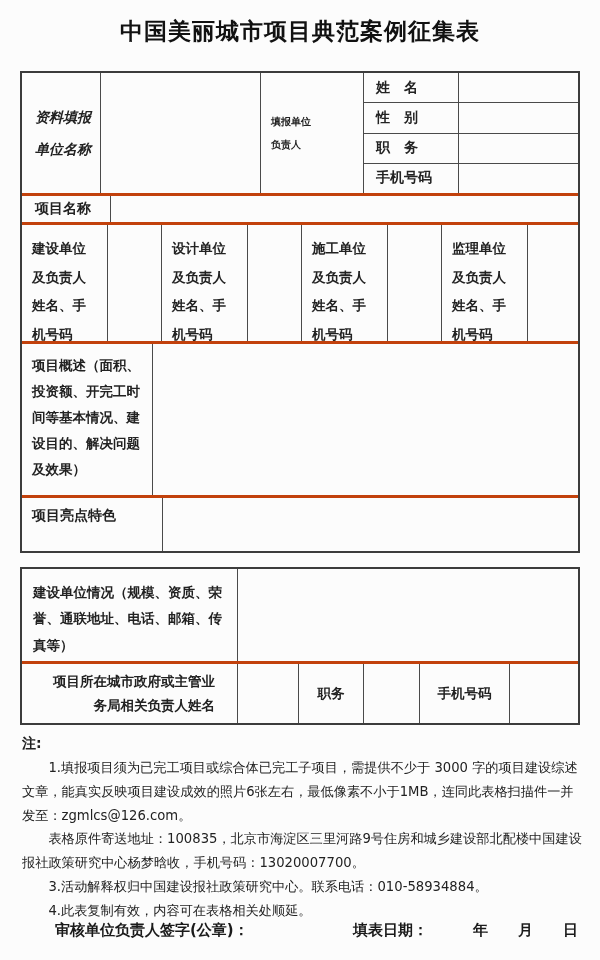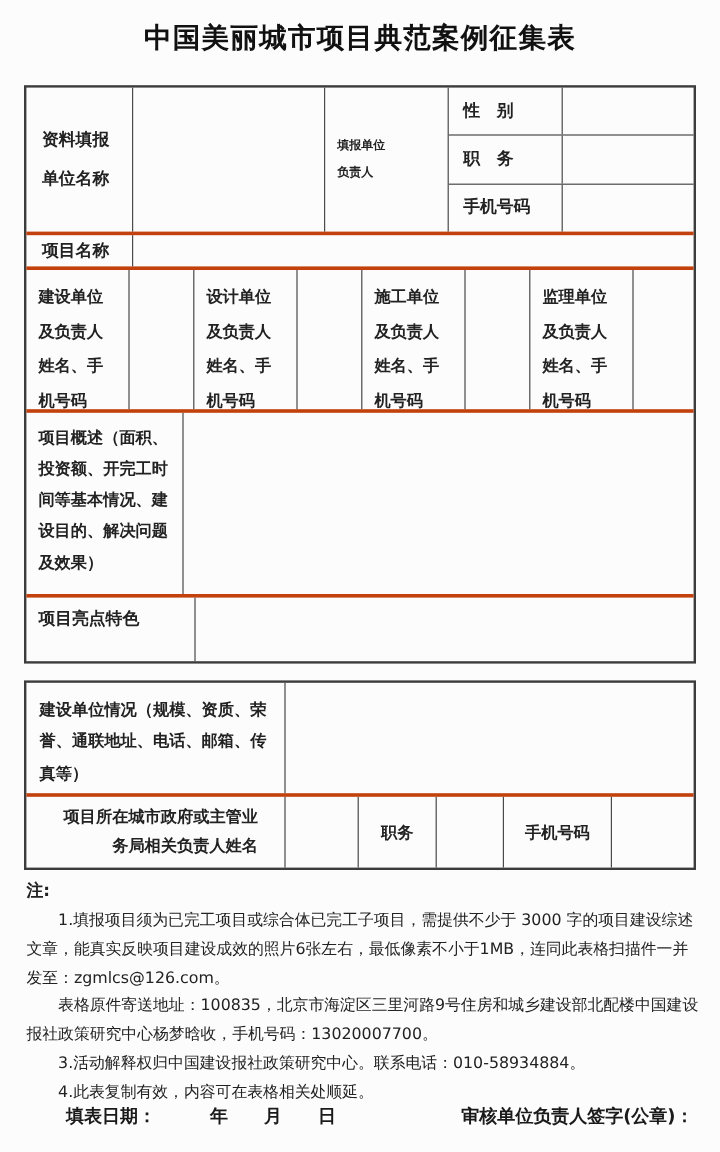--- a/index.html
+++ b/index.html
@@ -18,21 +18,21 @@
   .tbl1 { top:71px; }
   .tbl2 { top:567px; }
   .row { display:flex; width:100%; }
   .bt { border-top:3px solid #c2410c; }
   .cell { position:relative; }
   .br { border-right:1px solid #4a4a4a; }
   .lbl { font-weight:bold; color:#222; }
   .w4 { display:inline-block; width:4.15em; }
   
   .sec1 { height:120px; }
-  .c-a { width:89px; display:flex; align-items:center; padding-left:13px; font-size:14px; }
+  .c-a { width:79px; display:flex; align-items:center; padding-left:13px; font-size:14px;font-style:italic; }
   .c-a span { line-height:2.3; }
   .c-b { width:160px; }
   .c-c { width:103px; display:flex; align-items:center; padding-left:10px; font-size:10px; }
   .c-c span { line-height:2.3; }
   .c-d { flex:1; display:flex; flex-direction:column; }
   .subrow { flex:1; display:flex; border-bottom:1px solid #4a4a4a; }
   .subrow:last-child { border-bottom:none; }
   .sub-lbl { width:95px; display:flex; align-items:center; padding-left:12px; font-size:14px; }
   .sub-val { flex:1; }
   
@@ -81,20 +81,24 @@
 
     <div class="row sec1">
       <div class="cell br c-a lbl">
           <span class="w4">资料填报单位名称</span>
         </div>
       <div class="cell br c-b"></div>
       <div class="cell br c-c lbl">
           <span class="w4">填报单位负责人</span>
         </div>
       <div class="cell c-d">
+        <div class="subrow">
+          <div class="cell br sub-lbl lbl">姓　名</div>
+          <div class="cell sub-val"></div>
+        </div>
         <div class="subrow">
           <div class="cell br sub-lbl lbl">性　别</div>
           <div class="cell sub-val"></div>
         </div>
         <div class="subrow">
           <div class="cell br sub-lbl lbl">职　务</div>
           <div class="cell sub-val"></div>
         </div>
         <div class="subrow">
           <div class="cell br sub-lbl lbl">手机号码</div>
@@ -149,17 +153,17 @@
 
   <div class="notes">
     <div class="nh">注:</div>
     <p>1.填报项目须为已完工项目或综合体已完工子项目，需提供不少于 3000 字的项目建设综述文章，能真实反映项目建设成效的照片6张左右，最低像素不小于1MB，连同此表格扫描件一并发至：zgmlcs@126.com。</p>
     <p>表格原件寄送地址：100835，北京市海淀区三里河路9号住房和城乡建设部北配楼中国建设报社政策研究中心杨梦晗收，手机号码：13020007700。</p>
     <p>3.活动解释权归中国建设报社政策研究中心。联系电话：010-58934884。</p>
     <p>4.此表复制有效，内容可在表格相关处顺延。</p>
   </div>
 
   <div class="footline">
+    <span>审核单位负责人签字(公章)：</span>
     <span>填表日期：　　　年　　月　　日</span>
-    <span>审核单位负责人签字(公章)：</span>
   </div>
 
 </div>
 
 </body></html>

